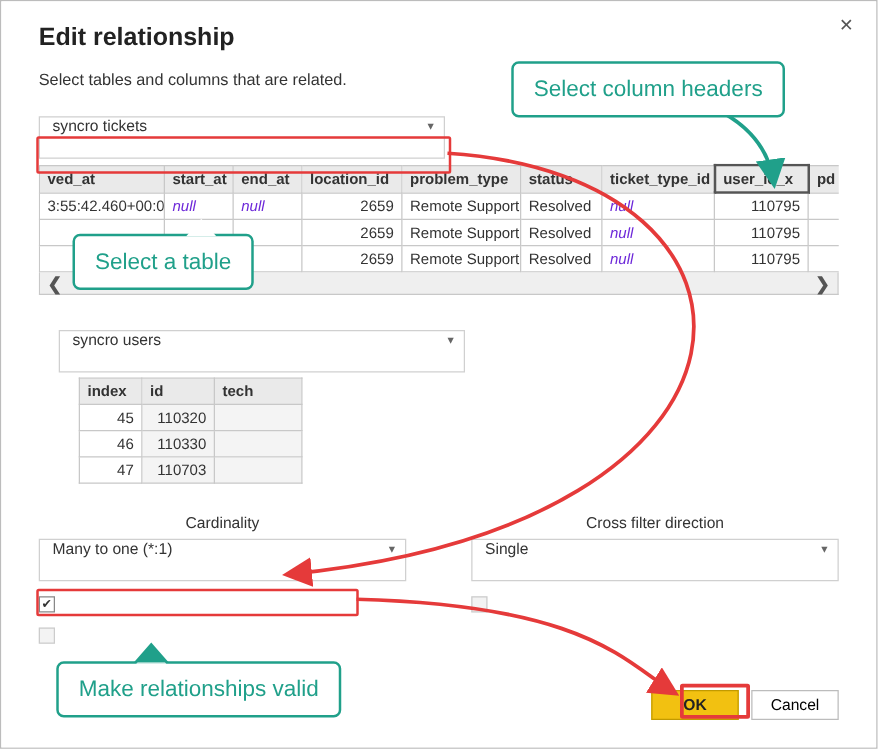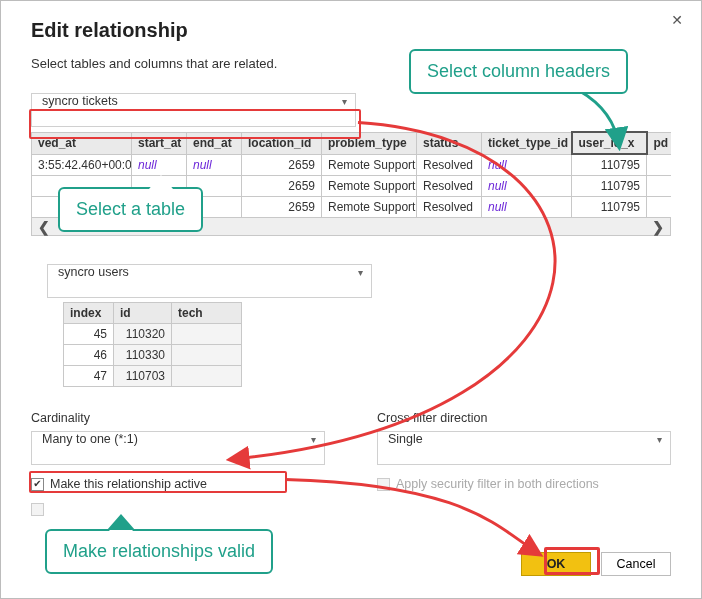--- a/index.html
+++ b/index.html
@@ -30,21 +30,21 @@
   .grid th { background: var(--grid-header-bg); font-weight: 600; text-align: left; }
   .grid td { background: #fff; }
   .grid td.num { text-align: right; }
   .grid td.null { font-style: italic; color: #6d28d9; }
   .grid td.num-alt { background: var(--grid-alt-bg); text-align: right; }
   .grid th.sel { border: 2px solid #555; }
 
   .scrollbar { display: flex; justify-content: space-between; align-items: center; height: 18px; border: 1px solid var(--grid-border); border-top: none; background: #efefef; font-size: 14px; font-weight: bold; color: #555; }
   .scrollbar span { cursor: default; padding: 0 6px; user-select: none; }
 
-  .section-row { display: flex; gap: 52px; margin-top: 24px; }
+  .section-row { display: flex; gap: 52px; margin-top: 24px; text-align: center; }
   .section { flex: 1; }
   .sec-label { font-size: 12.5px; color: #333; margin-bottom: 6px; }
 
   .check-row { display: flex; align-items: center; gap: 6px; margin-top: 12px; font-size: 12.5px; }
   .check-row.disabled { color: #aaa; }
   .check-row.disabled .cb { border-color: #ccc; background: #f3f3f3; }
   .cb { width: 13px; height: 13px; border: 1px solid #888; background: #fff; display: inline-flex; align-items: center; justify-content: center; font-size: 11px; line-height: 1; }
   .cb.checked { background: #fff; }
   .cb.checked::after { content: "✔"; color: #333; font-size: 10px; }
 
@@ -194,35 +194,33 @@
 
     <div class="section-row">
       <div class="section">
         <div class="sec-label">Cardinality</div>
         <div class="combo" style="width:100%;">
           <span>Many to one (*:1)</span>
           <span class="chev">▾</span>
         </div>
         <div class="check-row">
           <span class="cb checked"></span>
-          <span>Make this relationship active</span>
         </div>
         <div class="check-row disabled">
           <span class="cb"></span>
         </div>
       </div>
       <div class="section">
         <div class="sec-label">Cross filter direction</div>
         <div class="combo" style="width:100%;">
           <span>Single</span>
           <span class="chev">▾</span>
         </div>
         <div class="check-row disabled">
           <span class="cb"></span>
-          <span>Apply security filter in both directions</span>
         </div>
       </div>
     </div>
 
     <div class="buttons">
       <button class="btn primary">OK</button>
       <button class="btn">Cancel</button>
     </div>
   </div>
 

